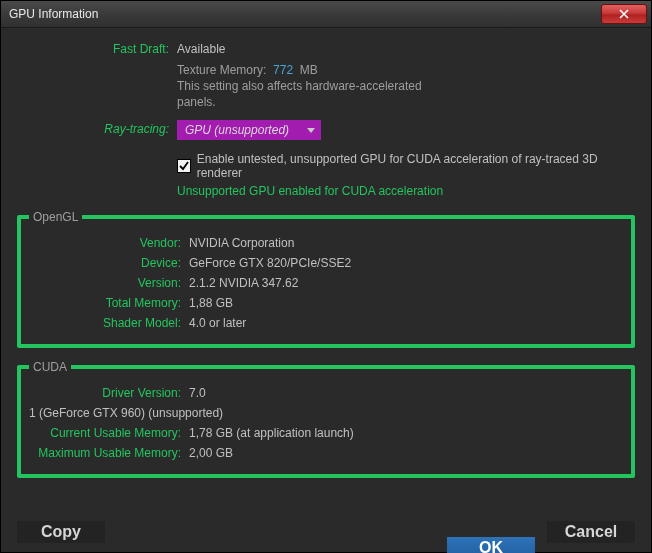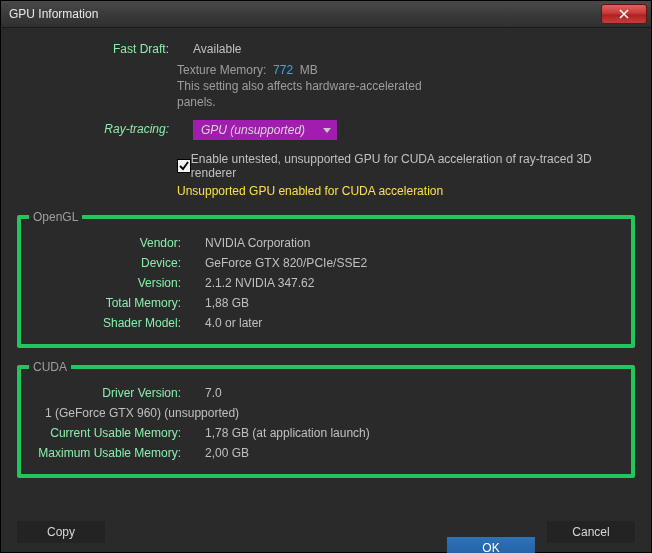--- a/index.html
+++ b/index.html
@@ -59,25 +59,24 @@
 
   .kv {
     display: flex;
     margin: 2px 0;
     line-height: 18px;
   }
   .kv .label {
     width: 152px;
     text-align: right;
     padding-right: 8px;
-    color: #86efac;
+    color: #22c55e;
   }
   .kv .value {
     color: #c0c0c0;
-    margin-left: 16px;
   }
   .sub {
     margin-left: 160px;
     color: #9e9e9e;
     line-height: 16px;
     margin-top: 2px;
     margin-bottom: 8px;
   }
   .sub .tm-label { color: #9e9e9e; }
   .sub .tm-value { color: #4aa3d6; }
@@ -99,38 +98,39 @@
     height: 0;
     border-left: 4px solid transparent;
     border-right: 4px solid transparent;
     border-top: 5px solid #c8c8c8;
   }
 
   .check-row {
     margin-left: 160px;
     display: flex;
     align-items: center;
+    gap: 6px;
     margin-top: 10px;
     color: #c0c0c0;
   }
   .checkbox {
     width: 14px;
     height: 14px;
     background: #f2f2f2;
     border: 1px solid #000;
     box-sizing: border-box;
     display: flex;
     align-items: center;
     justify-content: center;
   }
   .checkbox svg { display:block; }
   .status-row {
     margin-left: 160px;
     margin-top: 4px;
-    color: #fde047;
+    color: #22c55e;
     margin-bottom: 12px;
   }
 
   fieldset.group {
     border: 4px solid #22c55e;
     border-radius: 2px;
     margin: 0 0 12px 0;
     padding: 8px 8px 10px 8px;
   }
   fieldset.group legend {
@@ -148,22 +148,23 @@
   }
   .button-bar .spacer { flex:1; }
   .btn {
     min-width: 88px;
     height: 22px;
     background: #232323;
     color: #d6d6d6;
     display: inline-flex;
     align-items: center;
     justify-content: center;
-    font-size: 12px;
+    font-size: 16px;
     cursor: pointer;
+    font-weight: bold;
   }
   .btn.primary {
     background: linear-gradient(to bottom, #2e72b8 0%, #205fa0 100%);
     color: #fff;
     margin-top: 32px;
   }
 </style>
 </head>
 <body>
 

